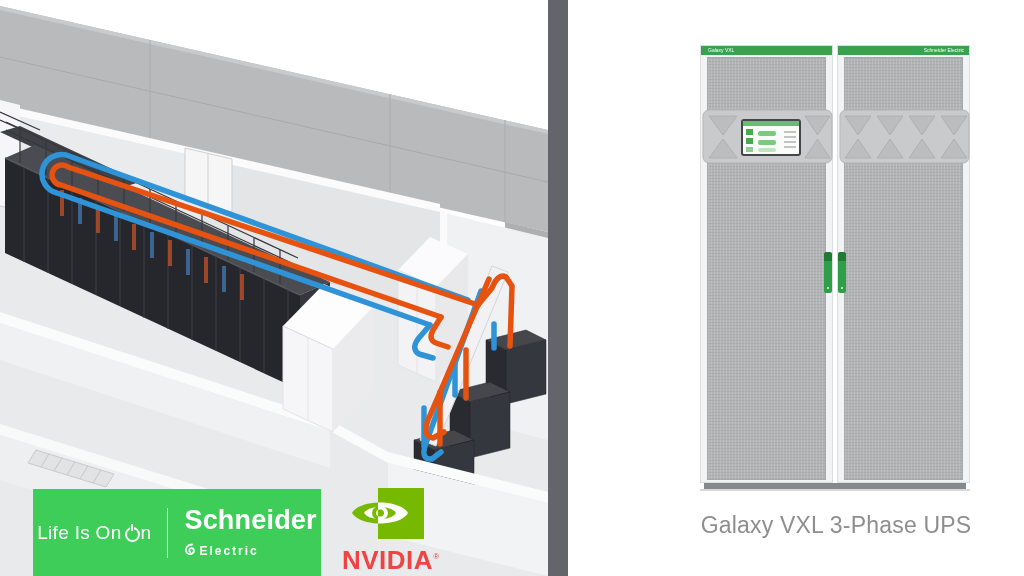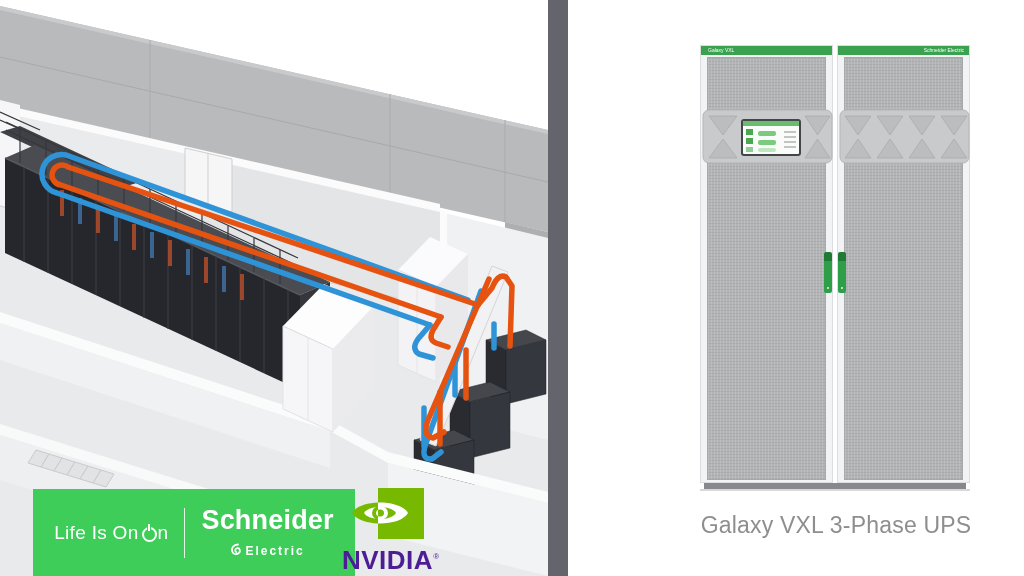--- a/index.html
+++ b/index.html
@@ -4,35 +4,35 @@
 <style>
   html,body{margin:0;padding:0;background:#ffffff;}
   #stage{
     position:relative;width:1024px;height:576px;overflow:hidden;background:#ffffff;
     font-family:"Liberation Sans",sans-serif;
   }
   
   #scene{position:absolute;left:0;top:0;width:548px;height:576px;}
   
   .se-badge{
-    position:absolute;left:33px;top:489px;width:322px;height:87px;
+    position:absolute;left:33px;top:489px;width:288px;height:87px;
     background:#3dcd58;display:flex;align-items:center;justify-content:center;
     color:#ffffff;
   }
   .se-badge .lifeison{display:flex;align-items:center;font-size:19px;font-weight:400;letter-spacing:.3px;white-space:nowrap;}
   .power-o{position:relative;display:inline-block;width:15px;height:15px;margin:0 1px 0 3px;}
   .power-o .ring{position:absolute;left:0;top:2px;width:11px;height:11px;border:2px solid #fff;border-radius:50%;}
   .power-o .stem{position:absolute;left:6px;top:-1px;width:2px;height:7px;background:#fff;box-shadow:-1px 0 0 #3dcd58,1px 0 0 #3dcd58;}
   .se-badge .vline{width:1px;height:50px;background:rgba(255,255,255,.85);margin:0 16px;}
-  .se-badge .brand{display:flex;flex-direction:column;align-items:center;line-height:1;}
+  .se-badge .brand{display:flex;flex-direction:column;align-items:flex-start;line-height:1;}
   .se-badge .brand .nm{font-size:27px;font-weight:700;letter-spacing:.2px;}
   .se-badge .brand .sub{display:flex;align-items:center;font-size:12px;font-weight:700;letter-spacing:2px;margin-top:9px;}
   
   .nvidia{position:absolute;left:342px;top:486px;width:120px;height:90px;text-align:left;}
-  .nvidia .word{margin-top:1px;font-size:26px;font-weight:700;color:#4c1d95;letter-spacing:.5px;line-height:1;}
+  .nvidia .word{margin-top:1px;font-size:26px;font-weight:700;color:#ef4444;letter-spacing:.5px;line-height:1;}
   .nvidia sup{font-size:8px;font-weight:400;}
   
   #divider{position:absolute;left:548px;top:0;width:20px;height:576px;background:#64656c;}
   
   #ups{position:absolute;left:700px;top:45px;width:270px;height:446px;}
   .cab{position:absolute;top:0;width:133px;height:438px;background:#f2f3f4;border:1px solid #dcdddf;box-sizing:border-box;}
   .cab .band{position:absolute;left:0;top:0;right:0;height:9px;background:#3aa14e;color:#fff;font-size:5px;line-height:9px;overflow:hidden;}
   .cab .band.l{padding-left:7px;}
   .cab .band.r{text-align:right;padding-right:5px;}
   .cab .door{

